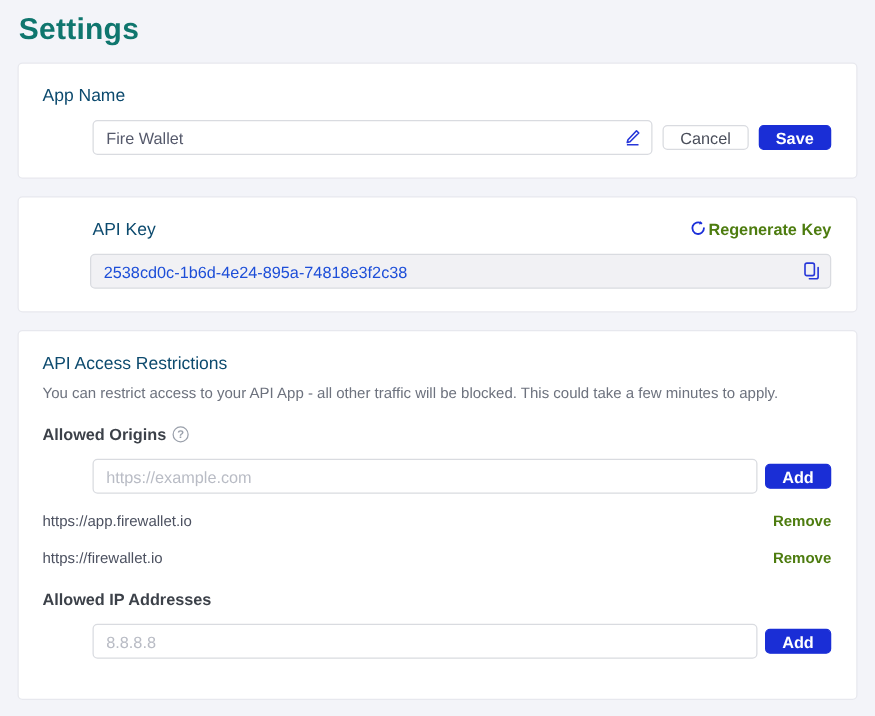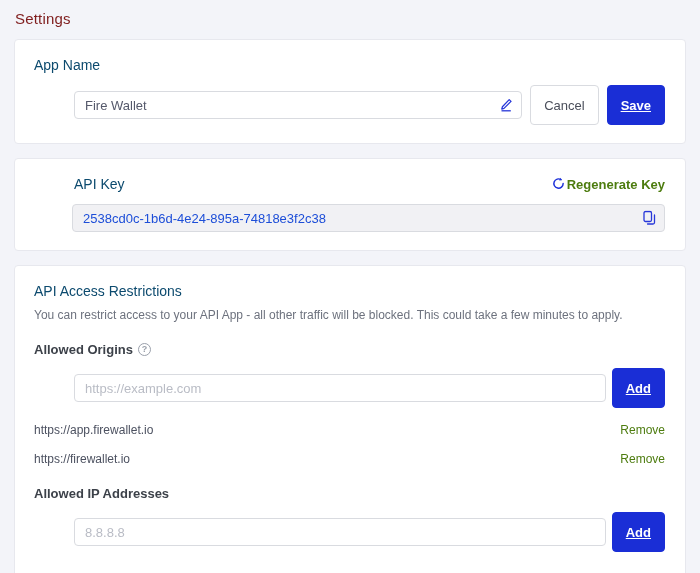--- a/index.html
+++ b/index.html
@@ -5,23 +5,23 @@
   * { margin: 0; padding: 0; box-sizing: border-box; }
   html, body { width: 700px; height: 573px; }
   body {
     background: #f3f4f9;
     font-family: "Liberation Sans", sans-serif;
     color: #3c4149;
     overflow: hidden;
   }
   .page { padding: 8px 14px 0 14px; }
   .page-title {
-    color: #7f1d1d;
-    font-size: 15px;
-    font-weight: normal;
+    color: #0f766e;
+    font-size: 24px;
+    font-weight: bold;
     letter-spacing: 0.2px;
     margin: 2px 0 12px 1px;
   }
   .card {
     background: #ffffff;
     border: 1px solid #e7e8ee;
     border-radius: 4px;
     padding: 17px 20px 18px 19px;
     margin-bottom: 14px;
   }
@@ -63,51 +63,50 @@
     position: absolute;
     right: 9px;
     top: 50%;
     transform: translateY(-50%);
     display: inline-flex;
     line-height: 0;
   }
 
   
   .btn {
-    height: 40px;
+    height: 20px;
     border-radius: 4px;
     font-size: 13px;
     font-family: "Liberation Sans", sans-serif;
     cursor: pointer;
     padding: 0 13px;
   }
   .btn-primary {
     background: #1a2ed6;
     border: 1px solid #1a2ed6;
     color: #ffffff;
     font-weight: bold;
-    text-decoration: underline;
   }
   .btn-secondary {
     background: #ffffff;
     border: 1px solid #d9dbe0;
     color: #4a4e5a;
   }
 
   .link {
     color: #4d7c0f;
     font-size: 13px;
     font-weight: bold;
     text-decoration: none;
     display: inline-flex;
     align-items: flex-start;
     gap: 2px;
     cursor: pointer;
   }
-  .link-small { font-size: 12px; font-weight: 400; margin-left: 40px; }
+  .link-small { font-size: 12px; font-weight: 700; margin-left: 40px; }
 
   .desc {
     font-size: 12px;
     color: #6d727e;
     margin-top: 9px;
   }
   .field-label {
     font-size: 13px;
     font-weight: bold;
     color: #3c4149;

